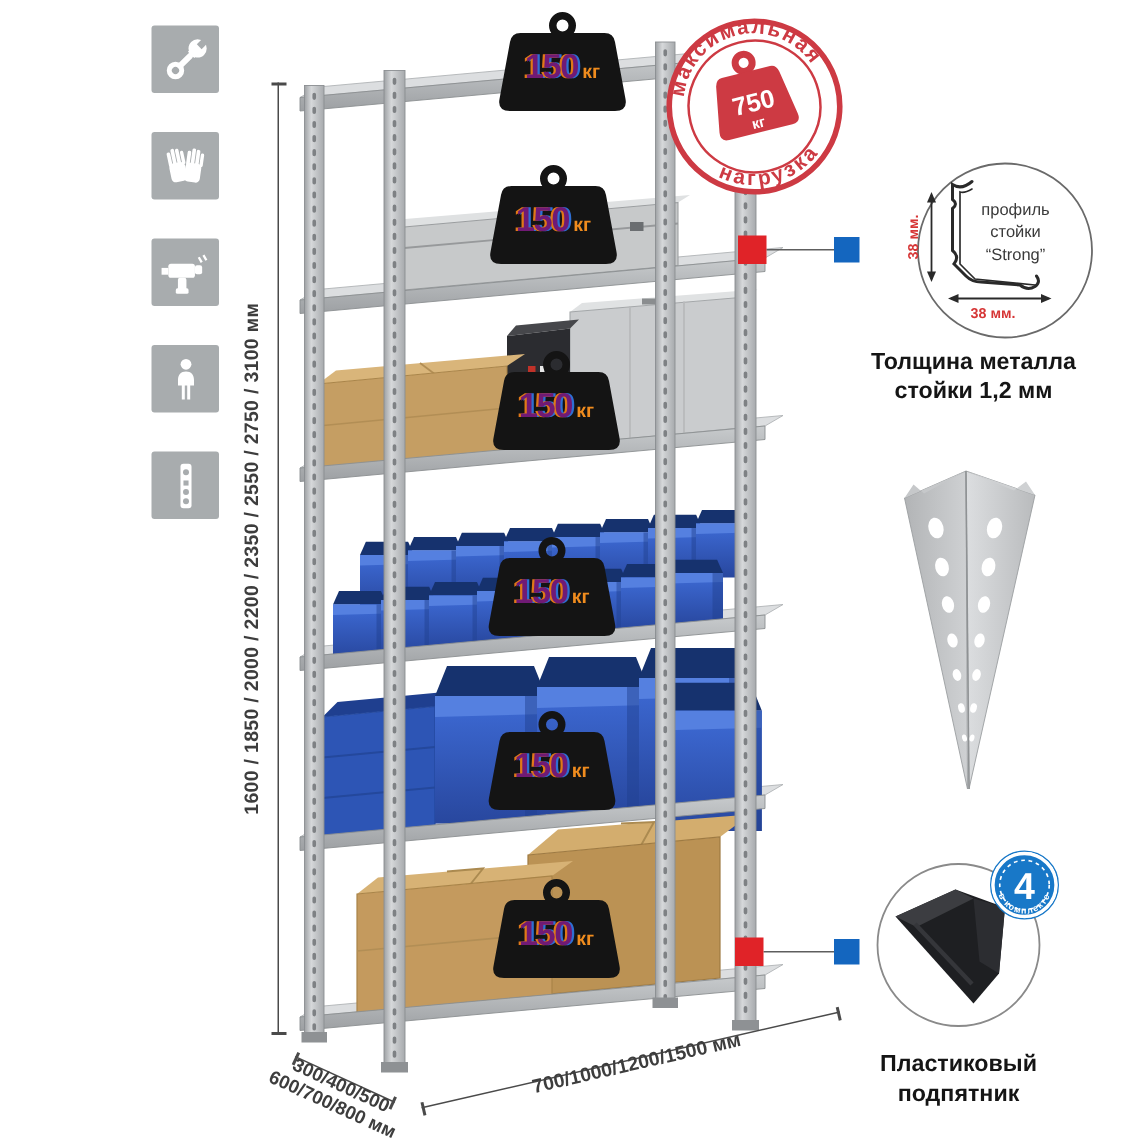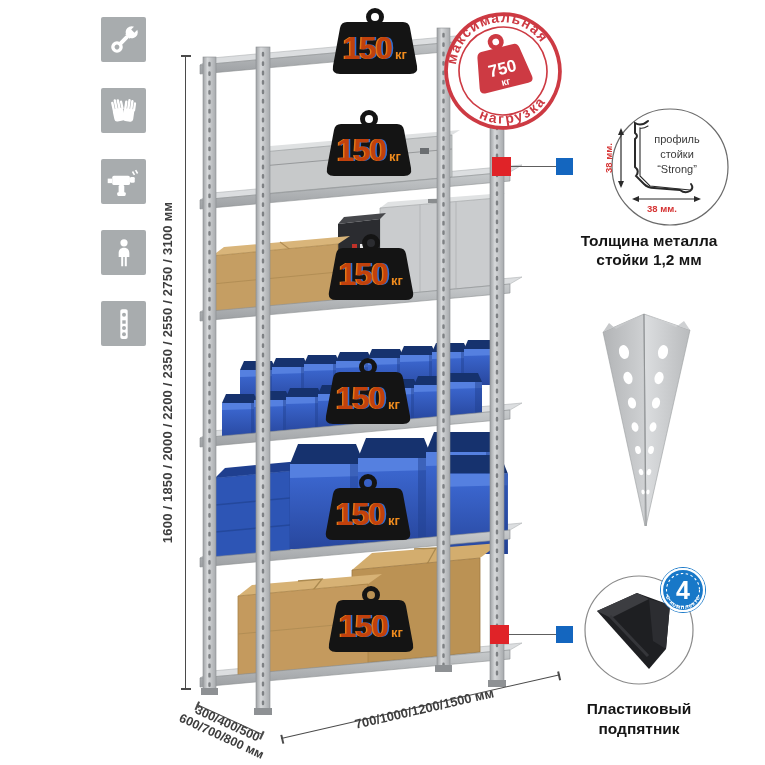--- a/index.html
+++ b/index.html
@@ -31,21 +31,21 @@
   .dline-depth{left:197px;top:704px;width:73px;transform:rotate(24.6deg);}
   .dline-width{left:281px;top:738px;width:286px;transform:rotate(-12.9deg);}
   .dlabel{position:absolute;text-align:center;font-weight:bold;color:#3d3d3d;line-height:1.12;}
   .dlabel-depth{left:157px;top:716px;width:135px;transform:rotate(24.6deg);font-size:12.5px;}
   .dlabel-width{left:297px;top:702px;width:255px;transform:rotate(-12.9deg);font-size:13px;}
 
   
   .weight-badge{position:absolute;width:88px;height:68px;}
   .weight-badge svg{position:absolute;left:0;top:0;}
   .wb-text{position:absolute;left:0;right:0;top:23px;text-align:center;white-space:nowrap;}
-  .wb-num{font-size:31px;font-weight:bold;color:#c2410c;letter-spacing:-1px;
+  .wb-num{font-size:23px;font-weight:bold;color:#701a75;letter-spacing:-1px;
           text-shadow:-1.5px 0 0 #e07818,1.5px 0 0 #2e6fd4;}
   .wb-unit{font-size:13px;font-weight:bold;color:#f08c1e;margin-left:3px;}
 
   
   .marker{position:absolute;}
   .marker-red{width:19px;height:19px;background:#e02328;}
   .marker-blue{width:17px;height:17px;background:#1466bf;}
   .conn{position:absolute;border-top:1.6px solid #5e5e5e;}
 
   .abs{position:absolute;}

